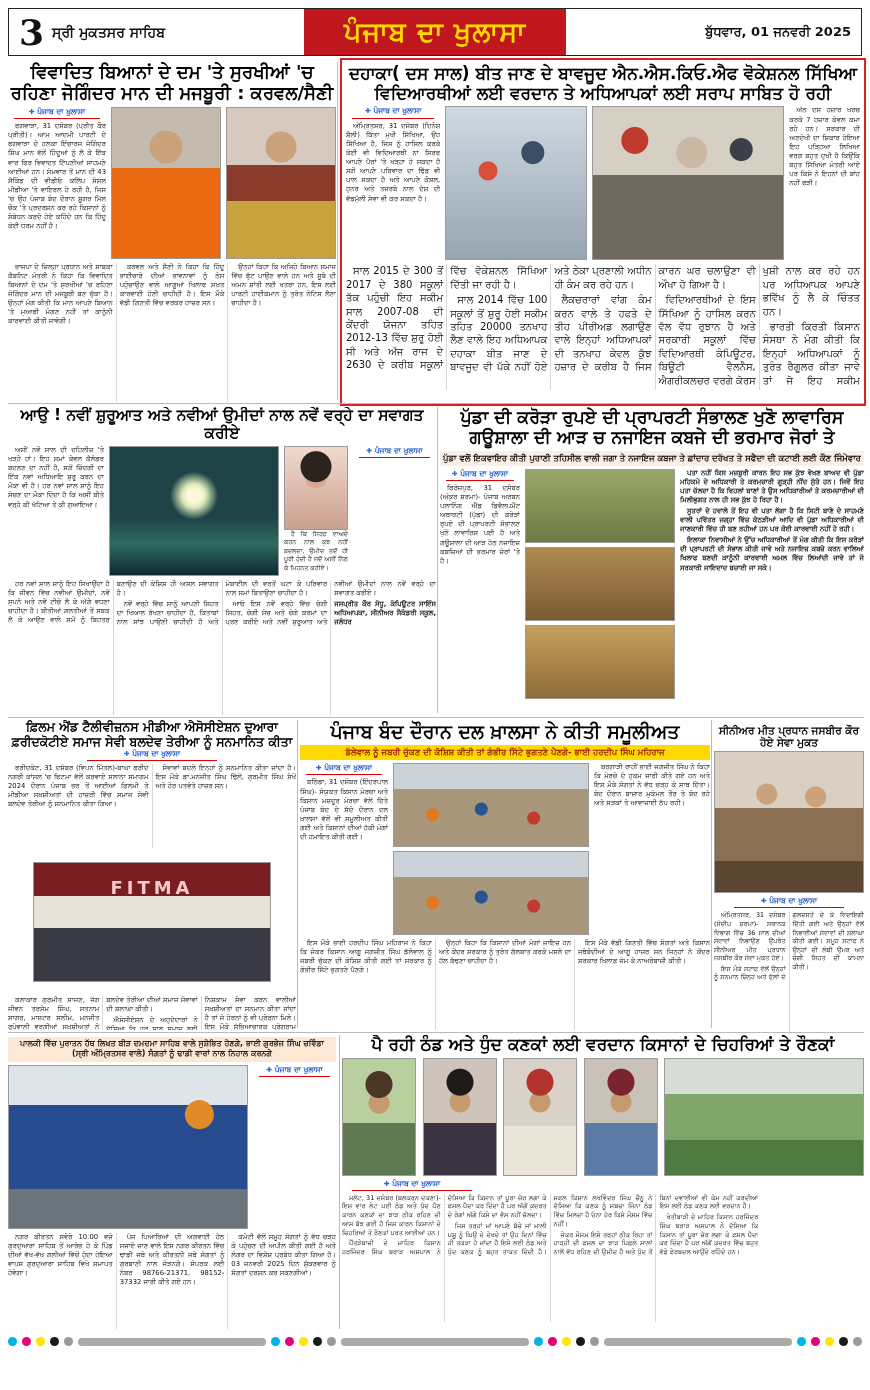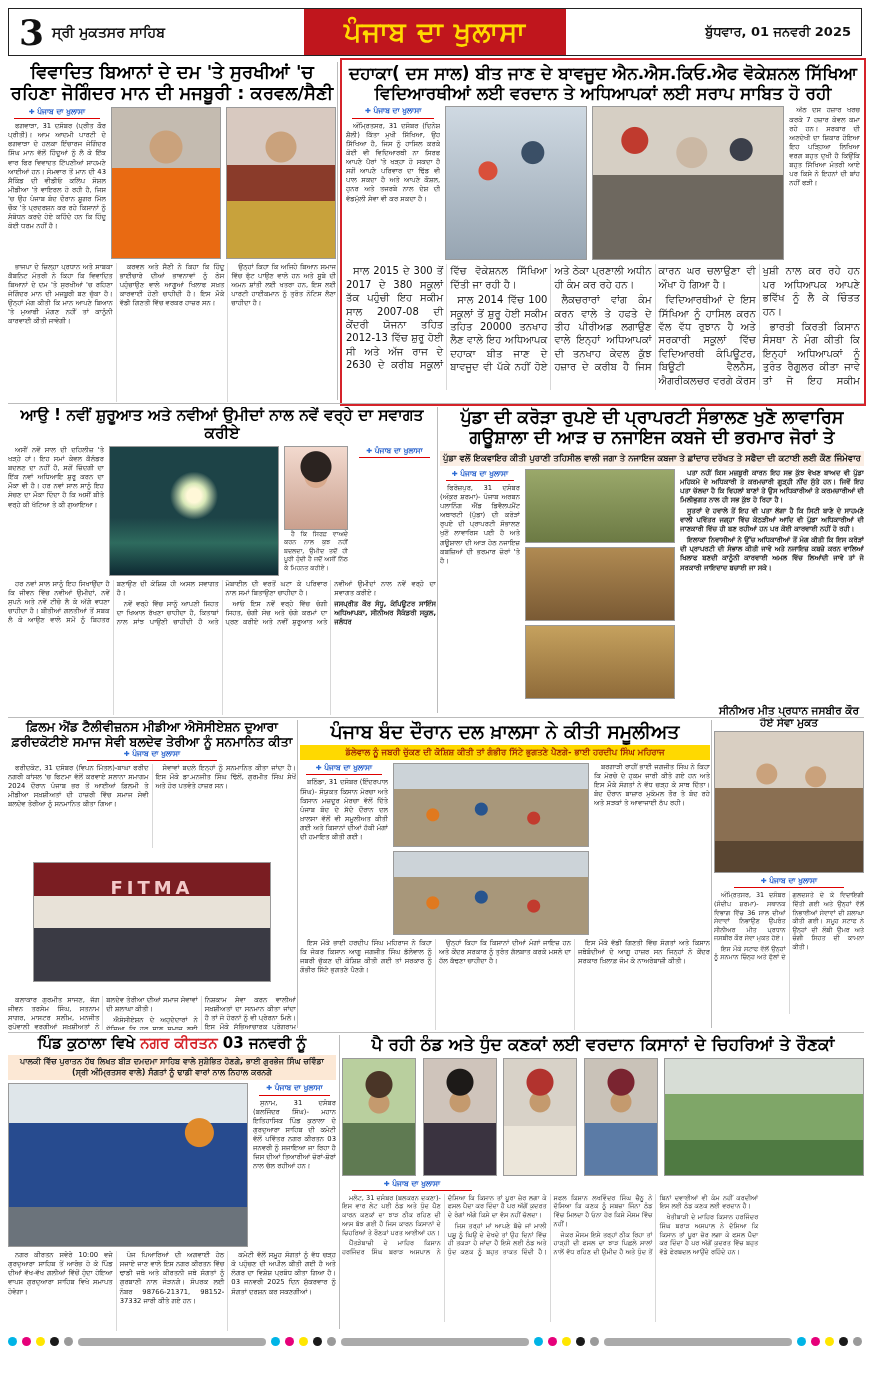--- a/index.html
+++ b/index.html
@@ -230,40 +230,36 @@
           <p>ਬਰਗਾੜੀ ਰਾਹੀਂ ਭਾਈ ਜਗਜੀਤ ਸਿੰਘ ਨੇ ਕਿਹਾ ਕਿ ਮੋਰਚੇ ਦੇ ਹੁਕਮ ਜਾਰੀ ਕੀਤੇ ਗਏ ਹਨ ਅਤੇ ਇਸ ਮੌਕੇ ਸੰਗਤਾਂ ਨੇ ਵੱਧ ਚੜ੍ਹ ਕੇ ਸਾਥ ਦਿੱਤਾ। ਬੰਦ ਦੌਰਾਨ ਬਾਜ਼ਾਰ ਮੁਕੰਮਲ ਤੌਰ ਤੇ ਬੰਦ ਰਹੇ ਅਤੇ ਸੜਕਾਂ ਤੇ ਆਵਾਜਾਈ ਠੱਪ ਰਹੀ।</p>
         </div>
     </div>
     <div class="body-cols cols3" style="height:96px;margin-top:4px;">
         <p>ਇਸ ਮੌਕੇ ਭਾਈ ਹਰਦੀਪ ਸਿੰਘ ਮਹਿਰਾਜ ਨੇ ਕਿਹਾ ਕਿ ਜੇਕਰ ਕਿਸਾਨ ਆਗੂ ਜਗਜੀਤ ਸਿੰਘ ਡੱਲੇਵਾਲ ਨੂੰ ਜਬਰੀ ਚੁੱਕਣ ਦੀ ਕੋਸ਼ਿਸ਼ ਕੀਤੀ ਗਈ ਤਾਂ ਸਰਕਾਰ ਨੂੰ ਗੰਭੀਰ ਸਿੱਟੇ ਭੁਗਤਣੇ ਪੈਣਗੇ।</p>
         <p>ਉਨ੍ਹਾਂ ਕਿਹਾ ਕਿ ਕਿਸਾਨਾਂ ਦੀਆਂ ਮੰਗਾਂ ਜਾਇਜ਼ ਹਨ ਅਤੇ ਕੇਂਦਰ ਸਰਕਾਰ ਨੂੰ ਤੁਰੰਤ ਗੱਲਬਾਤ ਕਰਕੇ ਮਸਲੇ ਦਾ ਹੱਲ ਕੱਢਣਾ ਚਾਹੀਦਾ ਹੈ।</p>
         <p>ਇਸ ਮੌਕੇ ਵੱਡੀ ਗਿਣਤੀ ਵਿੱਚ ਸੰਗਤਾਂ ਅਤੇ ਕਿਸਾਨ ਜਥੇਬੰਦੀਆਂ ਦੇ ਆਗੂ ਹਾਜ਼ਰ ਸਨ ਜਿਨ੍ਹਾਂ ਨੇ ਕੇਂਦਰ ਸਰਕਾਰ ਖ਼ਿਲਾਫ਼ ਜੰਮ ਕੇ ਨਾਅਰੇਬਾਜ਼ੀ ਕੀਤੀ।</p>
       </div>
   </div>
 
-  <div class="art" style="left:714px;top:704px;width:150px;height:310px;">
+  <div class="art" style="left:714px;top:724px;width:150px;height:310px;">
     <div class="hl" style="font-size:10.5px;">ਸੀਨੀਅਰ ਮੀਤ ਪ੍ਰਧਾਨ ਜਸਬੀਰ ਕੌਰ ਹੋਏ ਸੇਵਾ ਮੁਕਤ</div>
     <div class="photo ph-handshake" style="width:148px;height:140px;"></div>
     <div class="byline" style="margin:3px 20px;"><span class="plus">✚</span> <span>ਪੰਜਾਬ ਦਾ ਖੁਲਾਸਾ</span></div>
     <div class="body-cols cols2" style="height:128px;font-size:6.4px;">
         <p>ਅੰਮ੍ਰਿਤਸਰ, 31 ਦਸੰਬਰ (ਸੰਦੀਪ ਸ਼ਰਮਾ)- ਸਥਾਨਕ ਵਿਭਾਗ ਵਿੱਚ 36 ਸਾਲ ਦੀਆਂ ਸੇਵਾਵਾਂ ਨਿਭਾਉਣ ਉਪਰੰਤ ਸੀਨੀਅਰ ਮੀਤ ਪ੍ਰਧਾਨ ਜਸਬੀਰ ਕੌਰ ਸੇਵਾ ਮੁਕਤ ਹੋਏ।</p>
         <p>ਇਸ ਮੌਕੇ ਸਟਾਫ ਵੱਲੋਂ ਉਨ੍ਹਾਂ ਨੂੰ ਸਨਮਾਨ ਚਿੰਨ੍ਹ ਅਤੇ ਫੁੱਲਾਂ ਦੇ ਗੁਲਦਸਤੇ ਦੇ ਕੇ ਵਿਦਾਇਗੀ ਦਿੱਤੀ ਗਈ ਅਤੇ ਉਨ੍ਹਾਂ ਵੱਲੋਂ ਨਿਭਾਈਆਂ ਸੇਵਾਵਾਂ ਦੀ ਸ਼ਲਾਘਾ ਕੀਤੀ ਗਈ। ਸਮੂਹ ਸਟਾਫ ਨੇ ਉਨ੍ਹਾਂ ਦੀ ਲੰਬੀ ਉਮਰ ਅਤੇ ਚੰਗੀ ਸਿਹਤ ਦੀ ਕਾਮਨਾ ਕੀਤੀ।</p>
       </div>
   </div>
 
   <div class="art" style="left:8px;top:1035px;width:328px;height:296px;">
-    <div class="hl" style="font-size:15px;"><span>ਪਿੰਡ ਕੁਠਾਲਾ ਵਿਖੇ </span><span class="red">ਨਗਰ ਕੀਰਤਨ</span><span> 03 ਜਨਵਰੀ ਨੂੰ</span></div>
     <div id="a8sub" class="subhead">ਪਾਲਕੀ ਵਿੱਚ ਪੁਰਾਤਨ ਹੱਥ ਲਿਖਤ ਬੀੜ ਦਮਦਮਾ ਸਾਹਿਬ ਵਾਲੇ ਸੁਸ਼ੋਭਿਤ ਹੋਣਗੇ, ਭਾਈ ਗੁਰਭੇਜ ਸਿੰਘ ਚਵਿੰਡਾ (ਸ੍ਰੀ ਅੰਮ੍ਰਿਤਸਰ ਵਾਲੇ) ਸੰਗਤਾਂ ਨੂੰ ਢਾਡੀ ਵਾਰਾਂ ਨਾਲ ਨਿਹਾਲ ਕਰਨਗੇ</div>
     <div class="row">
       <div class="photo ph-nihang" style="width:238px;height:162px;"></div>
       <div class="tcol" style="flex:1;height:162px;">
         <div class="byline"><span class="plus">✚</span> <span>ਪੰਜਾਬ ਦਾ ਖੁਲਾਸਾ</span></div>
-        <div>
-            <p>ਸੁਨਾਮ, 31 ਦਸੰਬਰ (ਬਲਜਿੰਦਰ ਸਿੰਘ)- ਮਹਾਨ ਇਤਿਹਾਸਿਕ ਪਿੰਡ ਕੁਠਾਲਾ ਦੇ ਗੁਰਦੁਆਰਾ ਸਾਹਿਬ ਦੀ ਕਮੇਟੀ ਵੱਲੋਂ ਪਵਿੱਤਰ ਨਗਰ ਕੀਰਤਨ 03 ਜਨਵਰੀ ਨੂੰ ਸਜਾਇਆ ਜਾ ਰਿਹਾ ਹੈ ਜਿਸ ਦੀਆਂ ਤਿਆਰੀਆਂ ਜ਼ੋਰਾਂ-ਸ਼ੋਰਾਂ ਨਾਲ ਚੱਲ ਰਹੀਆਂ ਹਨ।</p>
-          </div>
       </div>
     </div>
     <div class="body-cols cols3" style="height:96px;margin-top:4px;">
         <p>ਨਗਰ ਕੀਰਤਨ ਸਵੇਰੇ 10:00 ਵਜੇ ਗੁਰਦੁਆਰਾ ਸਾਹਿਬ ਤੋਂ ਆਰੰਭ ਹੋ ਕੇ ਪਿੰਡ ਦੀਆਂ ਵੱਖ-ਵੱਖ ਗਲੀਆਂ ਵਿੱਚੋਂ ਹੁੰਦਾ ਹੋਇਆ ਵਾਪਸ ਗੁਰਦੁਆਰਾ ਸਾਹਿਬ ਵਿਖੇ ਸਮਾਪਤ ਹੋਵੇਗਾ।</p>
         <p>ਪੰਜ ਪਿਆਰਿਆਂ ਦੀ ਅਗਵਾਈ ਹੇਠ ਸਜਾਏ ਜਾਣ ਵਾਲੇ ਇਸ ਨਗਰ ਕੀਰਤਨ ਵਿੱਚ ਢਾਡੀ ਜਥੇ ਅਤੇ ਕੀਰਤਨੀ ਜਥੇ ਸੰਗਤਾਂ ਨੂੰ ਗੁਰਬਾਣੀ ਨਾਲ ਜੋੜਨਗੇ। ਸੰਪਰਕ ਲਈ ਨੰਬਰ 98766-21371, 98152-37332 ਜਾਰੀ ਕੀਤੇ ਗਏ ਹਨ।</p>
         <p>ਕਮੇਟੀ ਵੱਲੋਂ ਸਮੂਹ ਸੰਗਤਾਂ ਨੂੰ ਵੱਧ ਚੜ੍ਹ ਕੇ ਪਹੁੰਚਣ ਦੀ ਅਪੀਲ ਕੀਤੀ ਗਈ ਹੈ ਅਤੇ ਲੰਗਰ ਦਾ ਵਿਸ਼ੇਸ਼ ਪ੍ਰਬੰਧ ਕੀਤਾ ਗਿਆ ਹੈ। 03 ਜਨਵਰੀ 2025 ਦਿਨ ਸ਼ੁੱਕਰਵਾਰ ਨੂੰ ਸੰਗਤਾਂ ਦਰਸ਼ਨ ਕਰ ਸਕਣਗੀਆਂ।</p>
       </div>
   </div>
 
   <div class="art" style="left:342px;top:1035px;width:522px;height:296px;">

